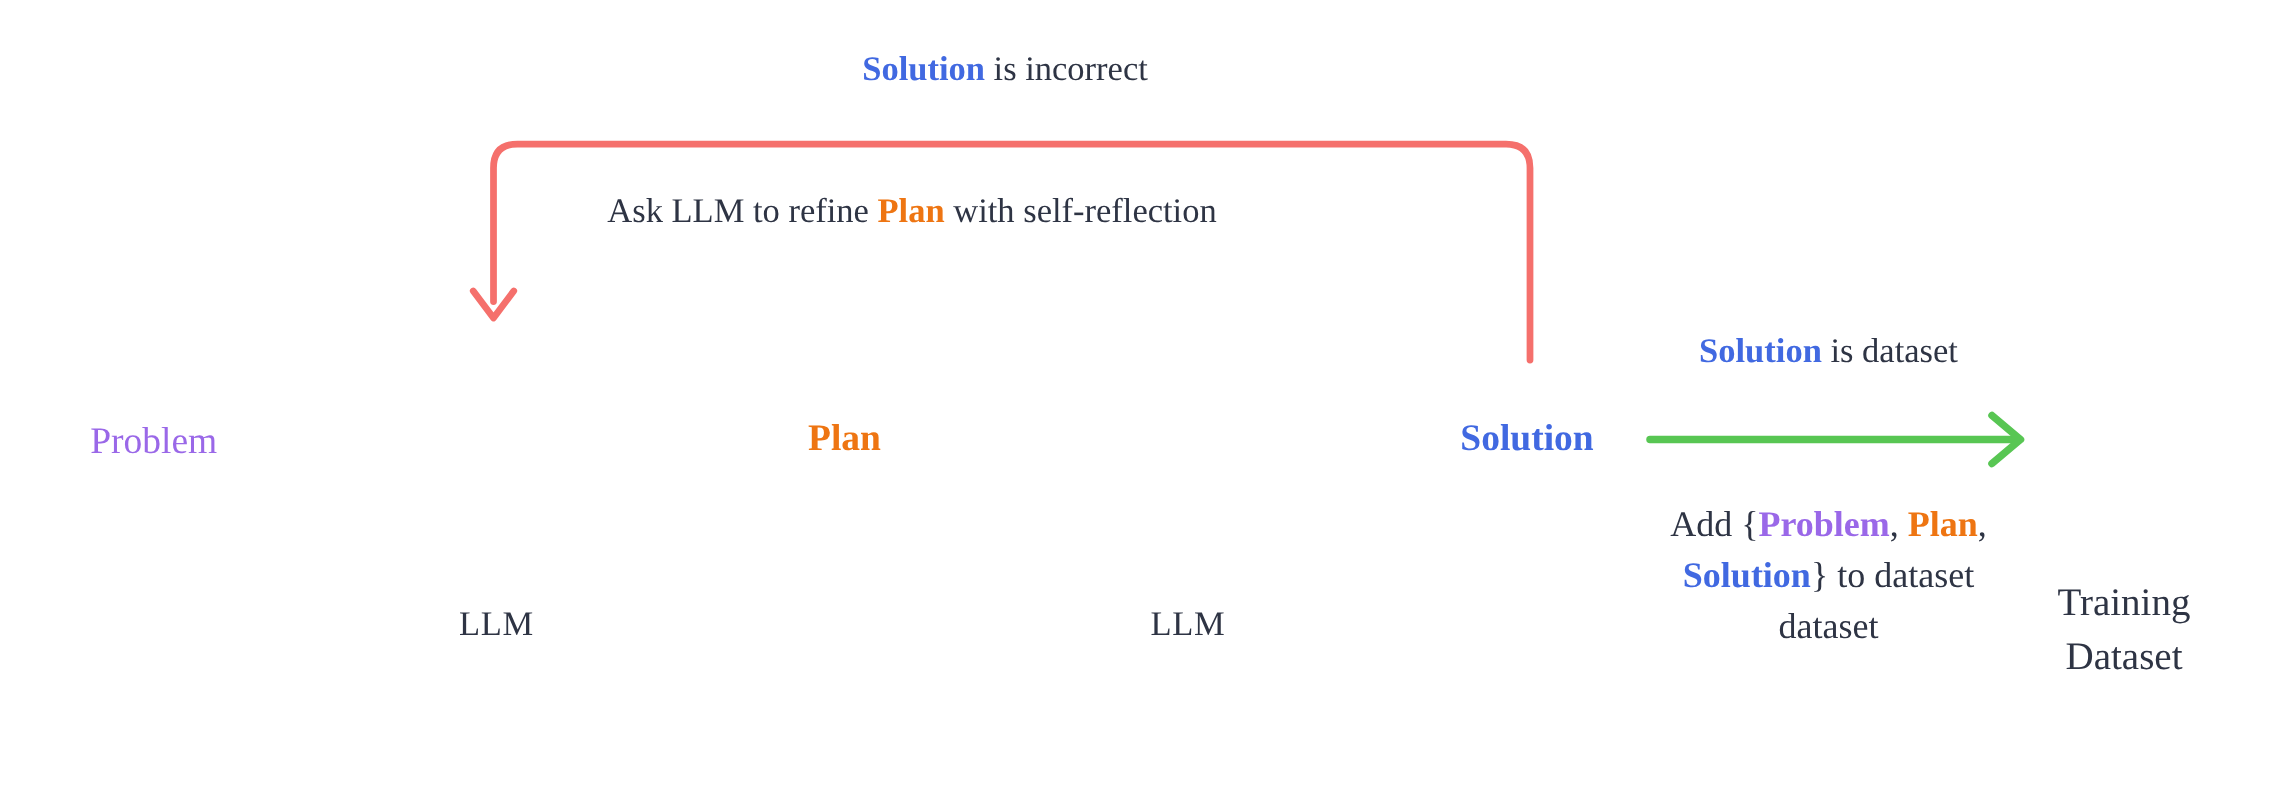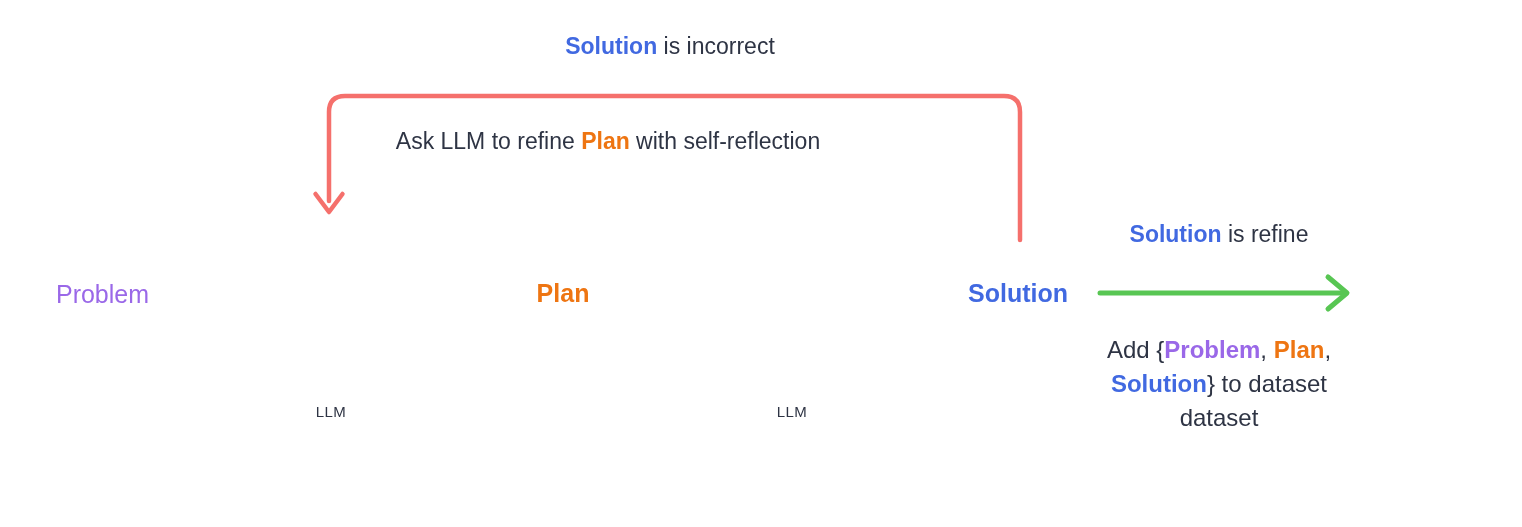--- a/index.html
+++ b/index.html
@@ -9,21 +9,21 @@
     --color-red:#f5706c;
     --color-green:#58c653;
     --color-dark:#2e3444;
     --color-white:#ffffff;
   }
   html,body{margin:0;padding:0;background:#fff;}
   .canvas{
     position:relative;
     width:1472px;height:527px;
     background:var(--color-white);
-    font-family:Liberation Sans, sans-serif;
+    font-family:Liberation Serif, serif;
     overflow:hidden;
   }
   .arrows{position:absolute;left:0;top:0;width:1522px;height:527px;pointer-events:none;}
   .arrows path{fill:none;stroke-linecap:round;stroke-linejoin:round;}
   .arrows .red-stroke{stroke:var(--color-red);stroke-width:4.5px;}
   .arrows .green-stroke{stroke:var(--color-green);stroke-width:5px;}
 
   .abs{position:absolute;white-space:nowrap;}
   .ctr{transform:translateX(-50%);}
   .cap{font-size:23px;font-weight:500;color:var(--color-dark);}
@@ -33,21 +33,21 @@
   .c-blue{color:var(--color-blue);}
 
   .node-problem{
     left:52px;top:273px;width:101px;height:43px;
     background:var(--color-white);
     display:flex;align-items:center;justify-content:center;
     font-size:25px;font-weight:400;color:var(--color-purple);
   }
   .node-plan{left:563px;top:279px;font-size:25px;font-weight:700;color:var(--color-orange);}
   .node-solution{left:1018px;top:279px;font-size:25px;font-weight:700;color:var(--color-blue);}
-  .node-llm{font-size:15px;font-weight:500;letter-spacing:0.5px;color:var(--color-dark);}
+  .node-llm{font-size:23px;font-weight:500;letter-spacing:0.5px;color:var(--color-dark);}
   .llm1{left:331px;top:403px;}
   .llm2{left:792px;top:403px;}
 
   .cap-incorrect{left:670px;top:33px;}
   .cap-refine{left:597px;top:128px;margin-left:11px;}
   .cap-correct{left:1219px;top:221px;}
 
   .cap-add{
     left:1219px;top:333px;
     text-align:center;line-height:34px;font-size:24px;font-weight:500;
@@ -85,22 +85,23 @@
     </div>
 
   <div class="abs ctr node-plan"><span>Plan</span></div>
 
   <div class="abs ctr node-solution"><span>Solution</span></div>
 
   <div class="abs ctr node-llm llm1"><span>LLM</span></div>
 
   <div class="abs ctr node-llm llm2"><span>LLM</span></div>
 
-  <div class="abs ctr cap cap-correct"><span class="kw c-blue">Solution</span><span> is refine</span></div>
+  <div class="abs ctr cap cap-correct"><span class="kw c-blue">Solution</span><span> is dataset</span></div>
 
   <div class="abs ctr cap-add">
     <div><span>Add {</span><span class="kw c-purple">Problem</span><span>, </span><span class="kw c-orange">Plan</span><span>,</span></div>
     <div><span class="kw c-blue">Solution</span><span>} to dataset</span></div>
     <div><span>dataset</span></div>
   </div>
 
+  <div class="abs ctr node-training"><span>Training Dataset</span></div>
 
 </div>
 
 </body></html>

